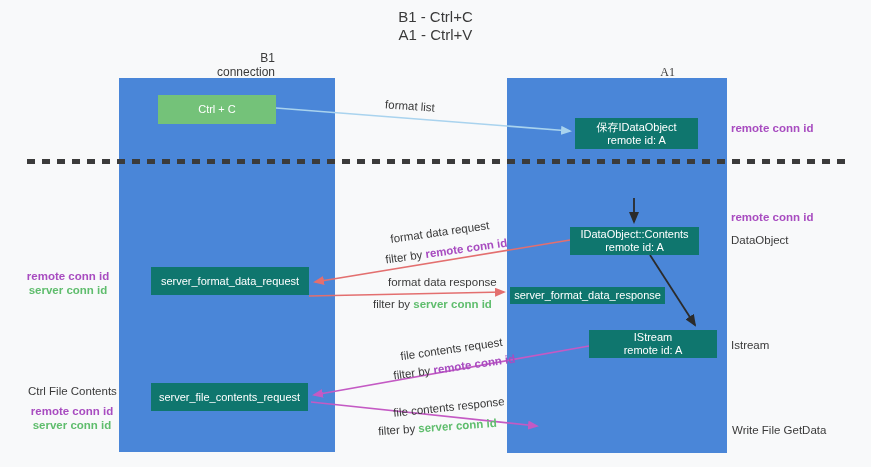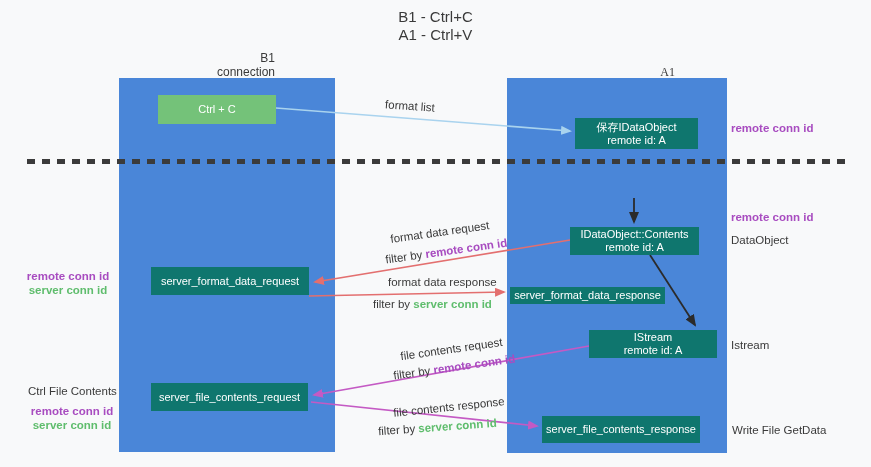--- a/index.html
+++ b/index.html
@@ -114,23 +114,20 @@
 
   <div class="abs node orange" style="left:589px;top:330px;width:128px;height:28px;">
     <div>IStream</div>
     <div>remote id: A</div>
   </div>
 
   <div class="abs node orange" style="left:151px;top:383px;width:157px;height:28px;">
     <div>server_file_contents_request</div>
   </div>
 
-  <div class="abs node orange" style="left:542px;top:416px;width:158px;height:27px;">
-    <div>server_file_contents_response</div>
-  </div>
 
   <div class="abs lbl rot" style="left:385px;top:100px;transform:rotate(4deg);">format list</div>
 
   <div class="abs lbl rot" style="left:390px;top:226px;transform:rotate(-8deg);">format data request</div>
   <div class="abs lbl rot" style="left:385px;top:245px;transform:rotate(-8deg);">
     <span>filter by</span>
     <span class="purple">remote conn id</span>
   </div>
 
   <div class="abs lbl" style="left:388px;top:276px;">format data response</div>

